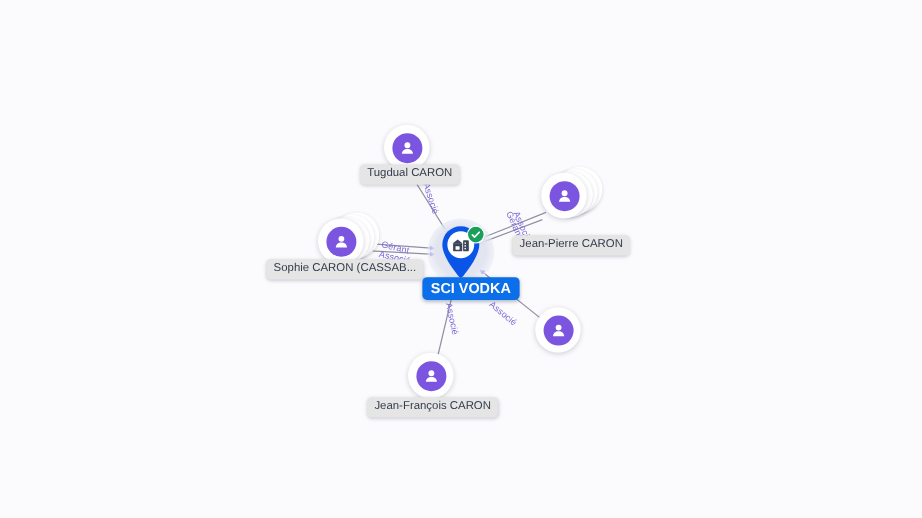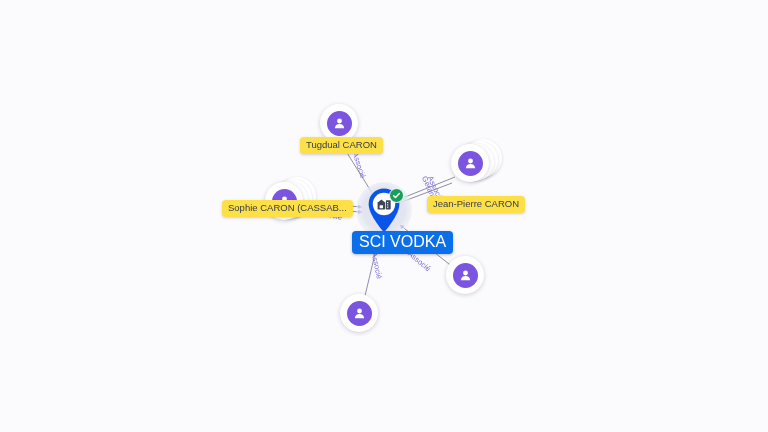--- a/index.html
+++ b/index.html
@@ -71,21 +71,21 @@
     background: #7b55e0;
     display: flex;
     align-items: center;
     justify-content: center;
   }
   .person-avatar svg { display: block; }
 
   
   .node-label {
     position: absolute;
-    background: #fde047;
+    background: #e5e5e5;
     border-radius: 4px;
     box-shadow: 0 1px 3px rgba(40,40,80,0.22);
     color: #333b4a;
     font-size: 9.5px;
     font-family: "Liberation Sans", sans-serif;
     padding: 3px 6px 4px 6px;
     white-space: nowrap;
     line-height: 1;
   }
 
@@ -127,22 +127,22 @@
     box-sizing: border-box;
   }
   .company-check svg { display: block; }
 
   #company-label {
     position: absolute;
     left: 352px;
     top: 231px;
     background: #0a6fe8;
     color: #ffffff;
-    font-size: 16px;
-    font-weight: normal;
+    font-size: 12px;
+    font-weight: bold;
     font-family: "Liberation Sans", sans-serif;
     border-radius: 4px;
     padding: 3px 7px 4px 7px;
     white-space: nowrap;
     line-height: 1;
     box-shadow: 0 1px 3px rgba(20,40,90,0.3);
   }
 </style>
 </head>
 <body>
@@ -214,21 +214,21 @@
     <div class="stack-card" style="left:5px; top:-1px;"></div>
     <div class="person-disc">
       <div class="person-avatar">
         <svg width="15" height="15" viewBox="0 0 24 24" fill="#ffffff">
           <circle cx="12" cy="8" r="3.9"></circle>
           <path d="M4.6 19.5c0-4.1 3.3-6.6 7.4-6.6s7.4 2.5 7.4 6.6z"></path>
         </svg>
       </div>
     </div>
   </div>
-  <div class="node-label" style="left:222px; top:200px;">Sophie CARON (CASSAB...</div>
+  <div class="node-label" style="left:222px; top:216px;">Sophie CARON (CASSAB...</div>
 
   <div class="person-node" style="left:446px; top:256px;">
     <div class="person-disc">
       <div class="person-avatar">
         <svg width="15" height="15" viewBox="0 0 24 24" fill="#ffffff">
           <circle cx="12" cy="8" r="3.9"></circle>
           <path d="M4.6 19.5c0-4.1 3.3-6.6 7.4-6.6s7.4 2.5 7.4 6.6z"></path>
         </svg>
       </div>
     </div>
@@ -237,20 +237,21 @@
   <div class="person-node" style="left:340px; top:294px;">
     <div class="person-disc">
       <div class="person-avatar">
         <svg width="15" height="15" viewBox="0 0 24 24" fill="#ffffff">
           <circle cx="12" cy="8" r="3.9"></circle>
           <path d="M4.6 19.5c0-4.1 3.3-6.6 7.4-6.6s7.4 2.5 7.4 6.6z"></path>
         </svg>
       </div>
     </div>
   </div>
+  <div class="node-label" style="left:306px; top:331px;">Jean-François CARON</div>
 
   <div id="company-node">
     <div class="company-halo"></div>
     <div class="company-pin">
       <svg width="34" height="46" viewBox="0 0 34 46">
         <path d="M17 1.6C8.4 1.6 1.6 8.4 1.6 17c0 10.1 12.2 24.6 14.2 26.9a1.6 1.6 0 0 0 2.4 0C20.2 41.6 32.4 27.1 32.4 17 32.4 8.4 25.6 1.6 17 1.6z" fill="#0a55e8"></path>
         <circle cx="17" cy="17" r="11.2" fill="#ffffff"></circle>
         <g fill="#3d4658">
           <rect x="10.6" y="15.8" width="7.6" height="6.6" rx="0.7"></rect>
           <rect x="18.9" y="13.2" width="4.8" height="9.2" rx="0.7"></rect>

